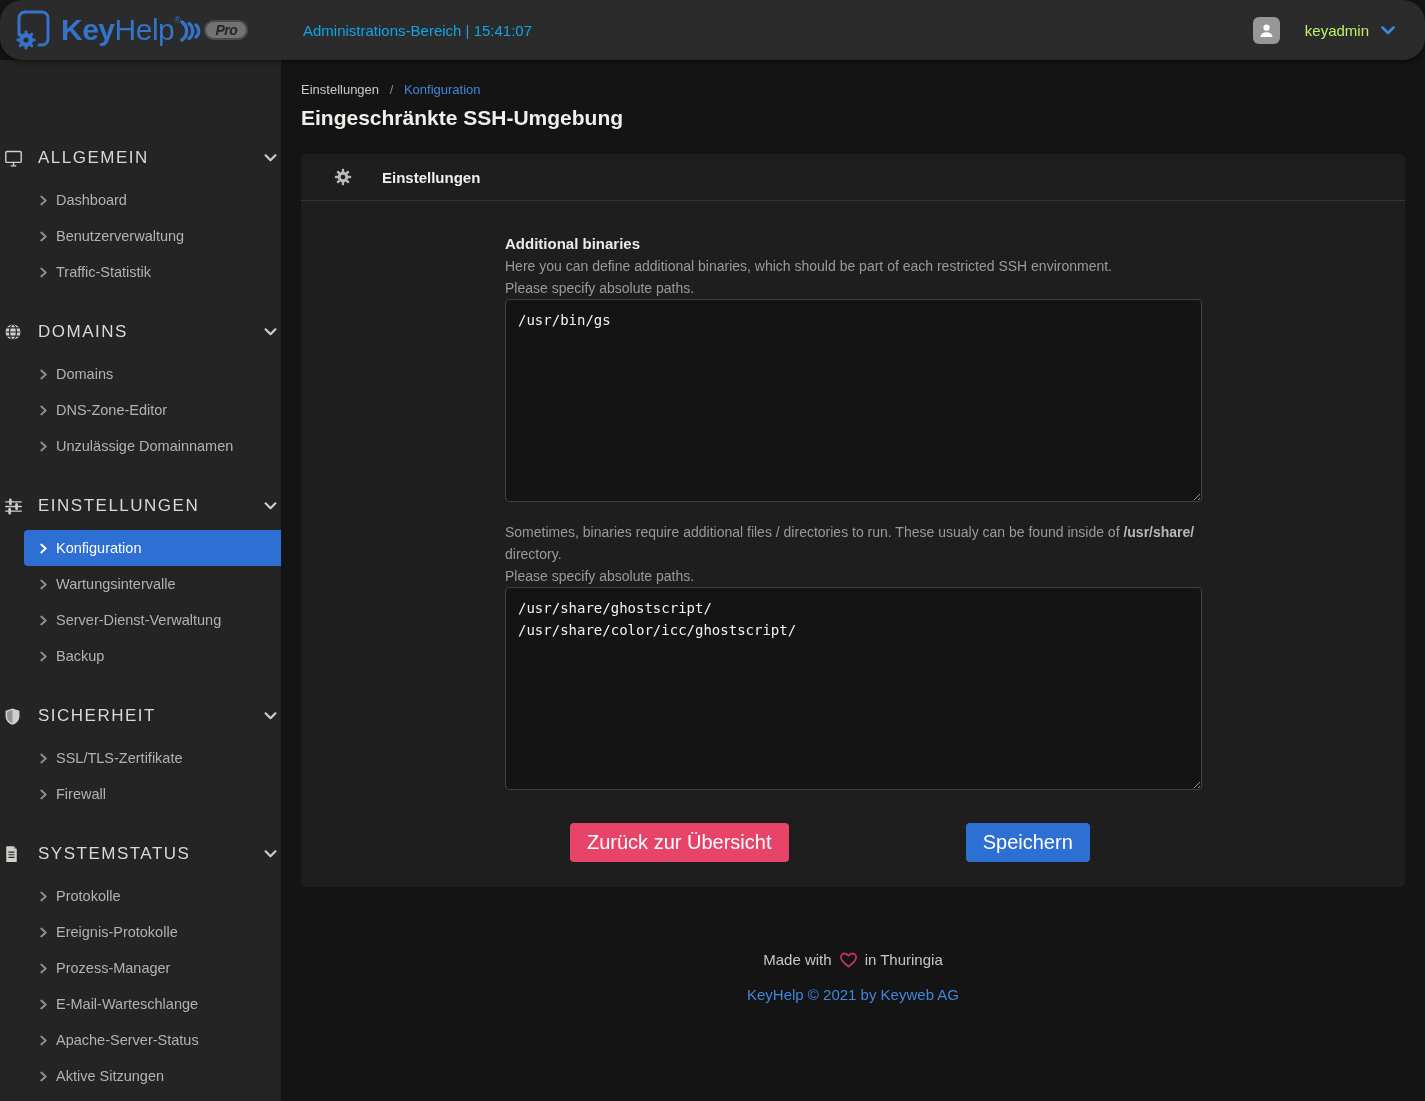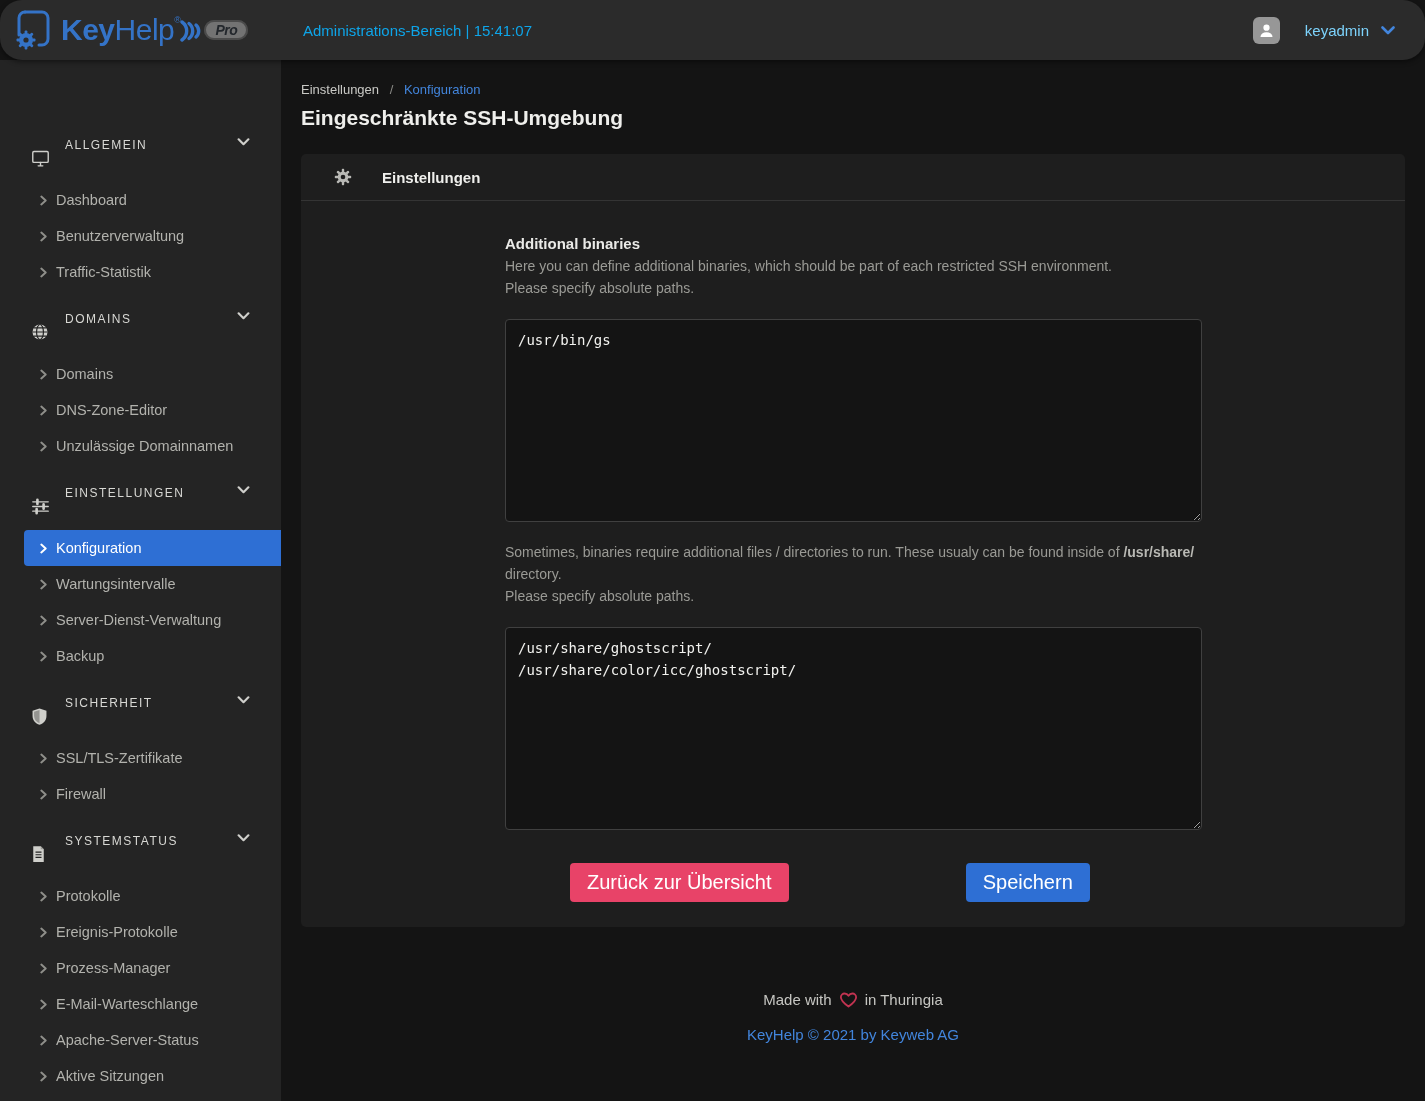--- a/index.html
+++ b/index.html
@@ -18,28 +18,28 @@
   .brand .b-help { font-weight:300; }
   .brand .b-reg { font-size:9px; margin-top:2px; }
   .brand .b-waves { margin:4px 2px 0 0; }
   .pro-pill { background:#737373; color:#23272c; font-weight:bold; font-style:italic;
     font-size:14px; border-radius:11px; padding:2px 11px; margin-top:7px;
     box-shadow:inset 0 0 0 2px rgba(0,0,0,.35); }
   .topbar-title { flex:1; color:#0ea5e9; font-size:15px; padding-left:22px; }
   .user-zone { display:flex; align-items:center; margin-right:30px; cursor:pointer; }
   .avatar { width:27px; height:27px; background:#979797; border-radius:6px;
     display:flex; align-items:center; justify-content:center; margin-right:11px; }
-  .user-name { color:#7dd3fc; font-size:15px; margin-right:12px;margin-left:14px; }
+  .user-name { color:#bef264; font-size:15px; margin-right:12px;margin-left:14px; }
 
   
   .sidebar { position:fixed; top:60px; left:0; bottom:0; width:281px;
     background:#242424; padding-top:18px; }
   .side-section { margin-bottom:14px; }
-  .side-head { display:flex; height:40px; padding:0 31px;
-    color:#d8d8d4; font-size:12px; letter-spacing:1.5px; cursor:pointer; }
+  .side-head { display:flex; align-items:center; height:40px; padding:0 4px;
+    color:#d8d8d4; font-size:17px; letter-spacing:1.5px; cursor:pointer; }
   .side-head .sec-icon { width:22px; margin-right:12px; color:#cfcfcb;
     display:flex; align-items:center; }
   .side-head .sec-label { flex:1; }
   .side-head .sec-chev { color:#cfcfcb; display:flex; }
   .side-items { padding:4px 0 8px; }
   .side-item { display:flex; align-items:center; height:36px; padding-left:40px;
     color:#b2b2ad; font-size:14.5px; cursor:pointer; }
   .side-item .item-chev { color:#8f8f8a; margin-right:9px; display:flex; }
   .side-item.active { background:#2e6fd4; color:#fff; margin-left:24px;
     padding-left:16px; border-radius:4px 0 0 4px; }
@@ -56,21 +56,21 @@
   .panel-head { display:flex; align-items:center; padding:14px 33px;
     border-bottom:1px solid #343434; }
   .panel-head .gear { color:#b9b9b5; margin-right:30px; display:flex; }
   .panel-head .panel-title { color:#efefec; font-size:15px; font-weight:bold; }
   .panel-body { padding:32px 0 25px; }
   .form-col { margin-left:204px; width:697px; }
 
   .grp-label { color:#eaeae7; font-size:15px; font-weight:bold; line-height:22px; }
   .grp-help { color:#9a9a95; font-size:14px; line-height:22px; }
   .grp-help b { color:#b9b9b4; }
-  textarea.path-box { display:block; width:697px; height:203px; margin-top:20px;
+  textarea.path-box { display:block; width:697px; height:203px; margin-top:0;
     background:#141414; border:1px solid #404040; border-radius:4px;
     color:#f2f2ef; font-family:"DejaVu Sans Mono", monospace; font-size:14px;
     line-height:22px; padding:9px 12px; resize:vertical; outline:none; }
   .grp2 { margin-top:19px; }
 
   .btn-row { margin-top:33px; display:flex; }
   .btn-row .half { width:50%; display:flex; justify-content:center; }
   .btn { border:none; border-radius:4px; color:#fff; font-size:20px;
     font-family:"Liberation Sans", sans-serif; padding:8px 17px; cursor:pointer; }
   .btn-pink { background:#e84368; }

